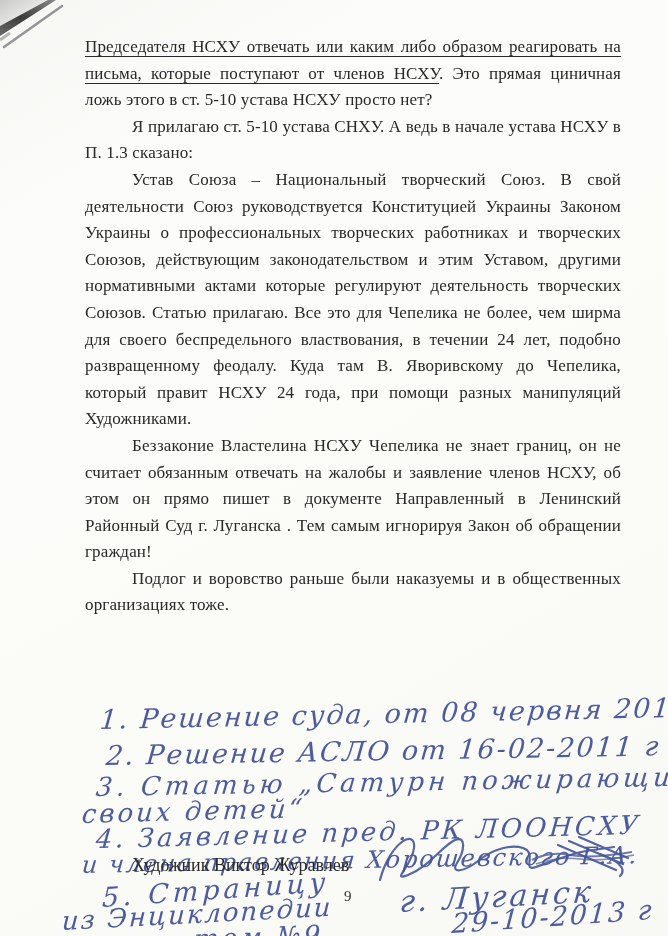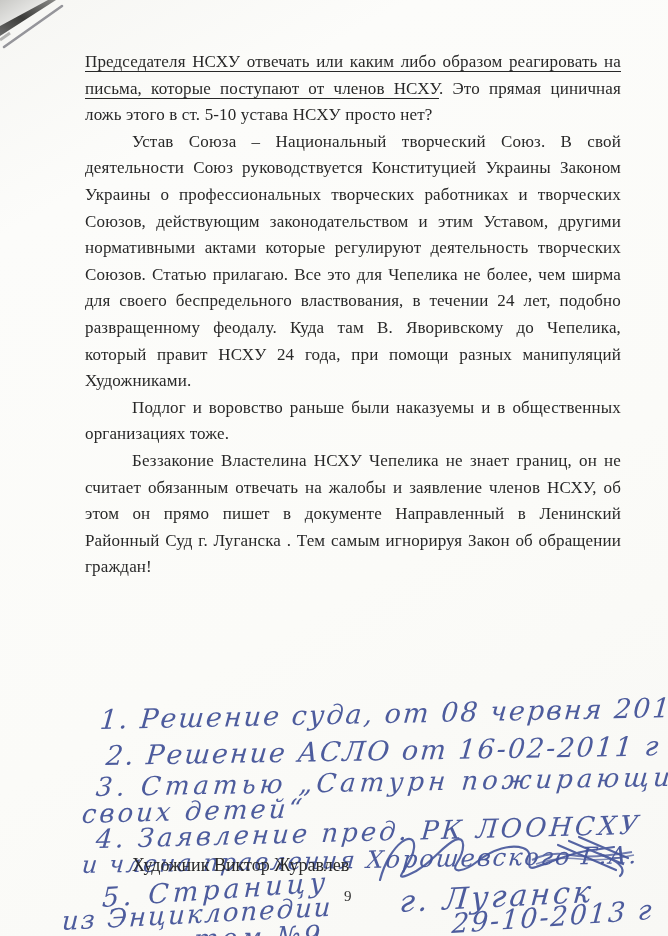--- a/index.html
+++ b/index.html
@@ -8,21 +8,21 @@
     width:668px;height:936px;overflow:hidden;position:relative;
     background:#fbfbf8;
     font-family:"Liberation Serif", serif;
   }
   .page{
     position:absolute;inset:0;
     background:linear-gradient(150deg,#f6f6f3 0%,#fcfcfa 18%,#fbfbf8 60%,#f8f8f5 100%);
   }
   
   .typed{
-    position:absolute;left:85px;top:49px;width:536px;
+    position:absolute;left:85px;top:34px;width:536px;
     font-size:17px;line-height:26.6px;color:#282828;
     text-align:justify;letter-spacing:.15px;
   }
   .typed p{margin:0;text-indent:47px;}
   .typed p.cont{text-indent:0;}
   .u{text-decoration:underline;text-underline-offset:4px;text-decoration-thickness:1px;}
   
   .hw{
     position:absolute;font-family:"DejaVu Serif", serif;font-style:italic;
     color:#4d5c9d;white-space:nowrap;letter-spacing:2px;
@@ -71,23 +71,24 @@
       </linearGradient>
     </defs>
     <polygon points="0,0 56,0 0,36" fill="url(#foldback)"></polygon>
     <polygon points="0,36 56,0 48,0 0,26" fill="url(#foldedge)"></polygon>
     <line x1="4" y1="47" x2="62" y2="6" stroke="#84848b" stroke-width="2.6" stroke-linecap="round" opacity="0.85"></line>
     <line x1="0" y1="40" x2="10" y2="33" stroke="#9a9a98" stroke-width="3" opacity="0.7"></line>
   </svg>
 
   <div class="typed">
     <p class="cont"><span class="u">Председателя НСХУ отвечать или каким либо образом реагировать на письма, которые поступают от членов НСХУ</span><span>. Это прямая циничная ложь этого в ст. 5-10 устава НСХУ просто нет?</span></p>
+    <p>Я прилагаю ст. 5-10 устава СНХУ. А ведь в начале устава НСХУ в П. 1.3 сказано:</p>
     <p>Устав Союза – Национальный творческий Союз. В свой деятельности Союз руководствуется Конституцией Украины Законом Украины о профессиональных творческих работниках и творческих Союзов, действующим законодательством и этим Уставом, другими нормативными актами которые регулируют деятельность творческих Союзов. Статью прилагаю. Все это для Чепелика не более, чем ширма для своего беспредельного властвования, в течении 24 лет, подобно развращенному феодалу. Куда там В. Яворивскому до Чепелика, который правит НСХУ 24 года, при помощи разных манипуляций Художниками.</p>
+    <p>Беззаконие Властелина НСХУ Чепелика не знает границ, он не считает обязанным отвечать на жалобы и заявление членов НСХУ, об этом он прямо пишет в документе Направленный в Ленинский Районный Суд г. Луганска . Тем самым игнорируя Закон об обращении граждан!</p>
     <p>Подлог и воровство раньше были наказуемы и в общественных организациях тоже.</p>
-    <p>Беззаконие Властелина НСХУ Чепелика не знает границ, он не считает обязанным отвечать на жалобы и заявление членов НСХУ, об этом он прямо пишет в документе Направленный в Ленинский Районный Суд г. Луганска . Тем самым игнорируя Закон об обращении граждан!</p>
   </div>
 
   <div class="hw hw-1">1. Решение суда, от 08 червня 2012 г.</div>
   <div class="hw hw-2">2. Решение АСЛО от 16-02-2011 г</div>
   <div class="hw hw-3a">3. Статью „Сатурн пожирающий</div>
   <div class="hw hw-3b">своих детей“</div>
   <div class="hw hw-4a">4. Заявление пред. РК ЛООНСХУ</div>
   <div class="hw hw-4b">и члена правления Хорошевского Г.А.</div>
   <div class="hw hw-5a">5. Страницу</div>
   <div class="hw hw-5b">из Энциклопедии</div>

